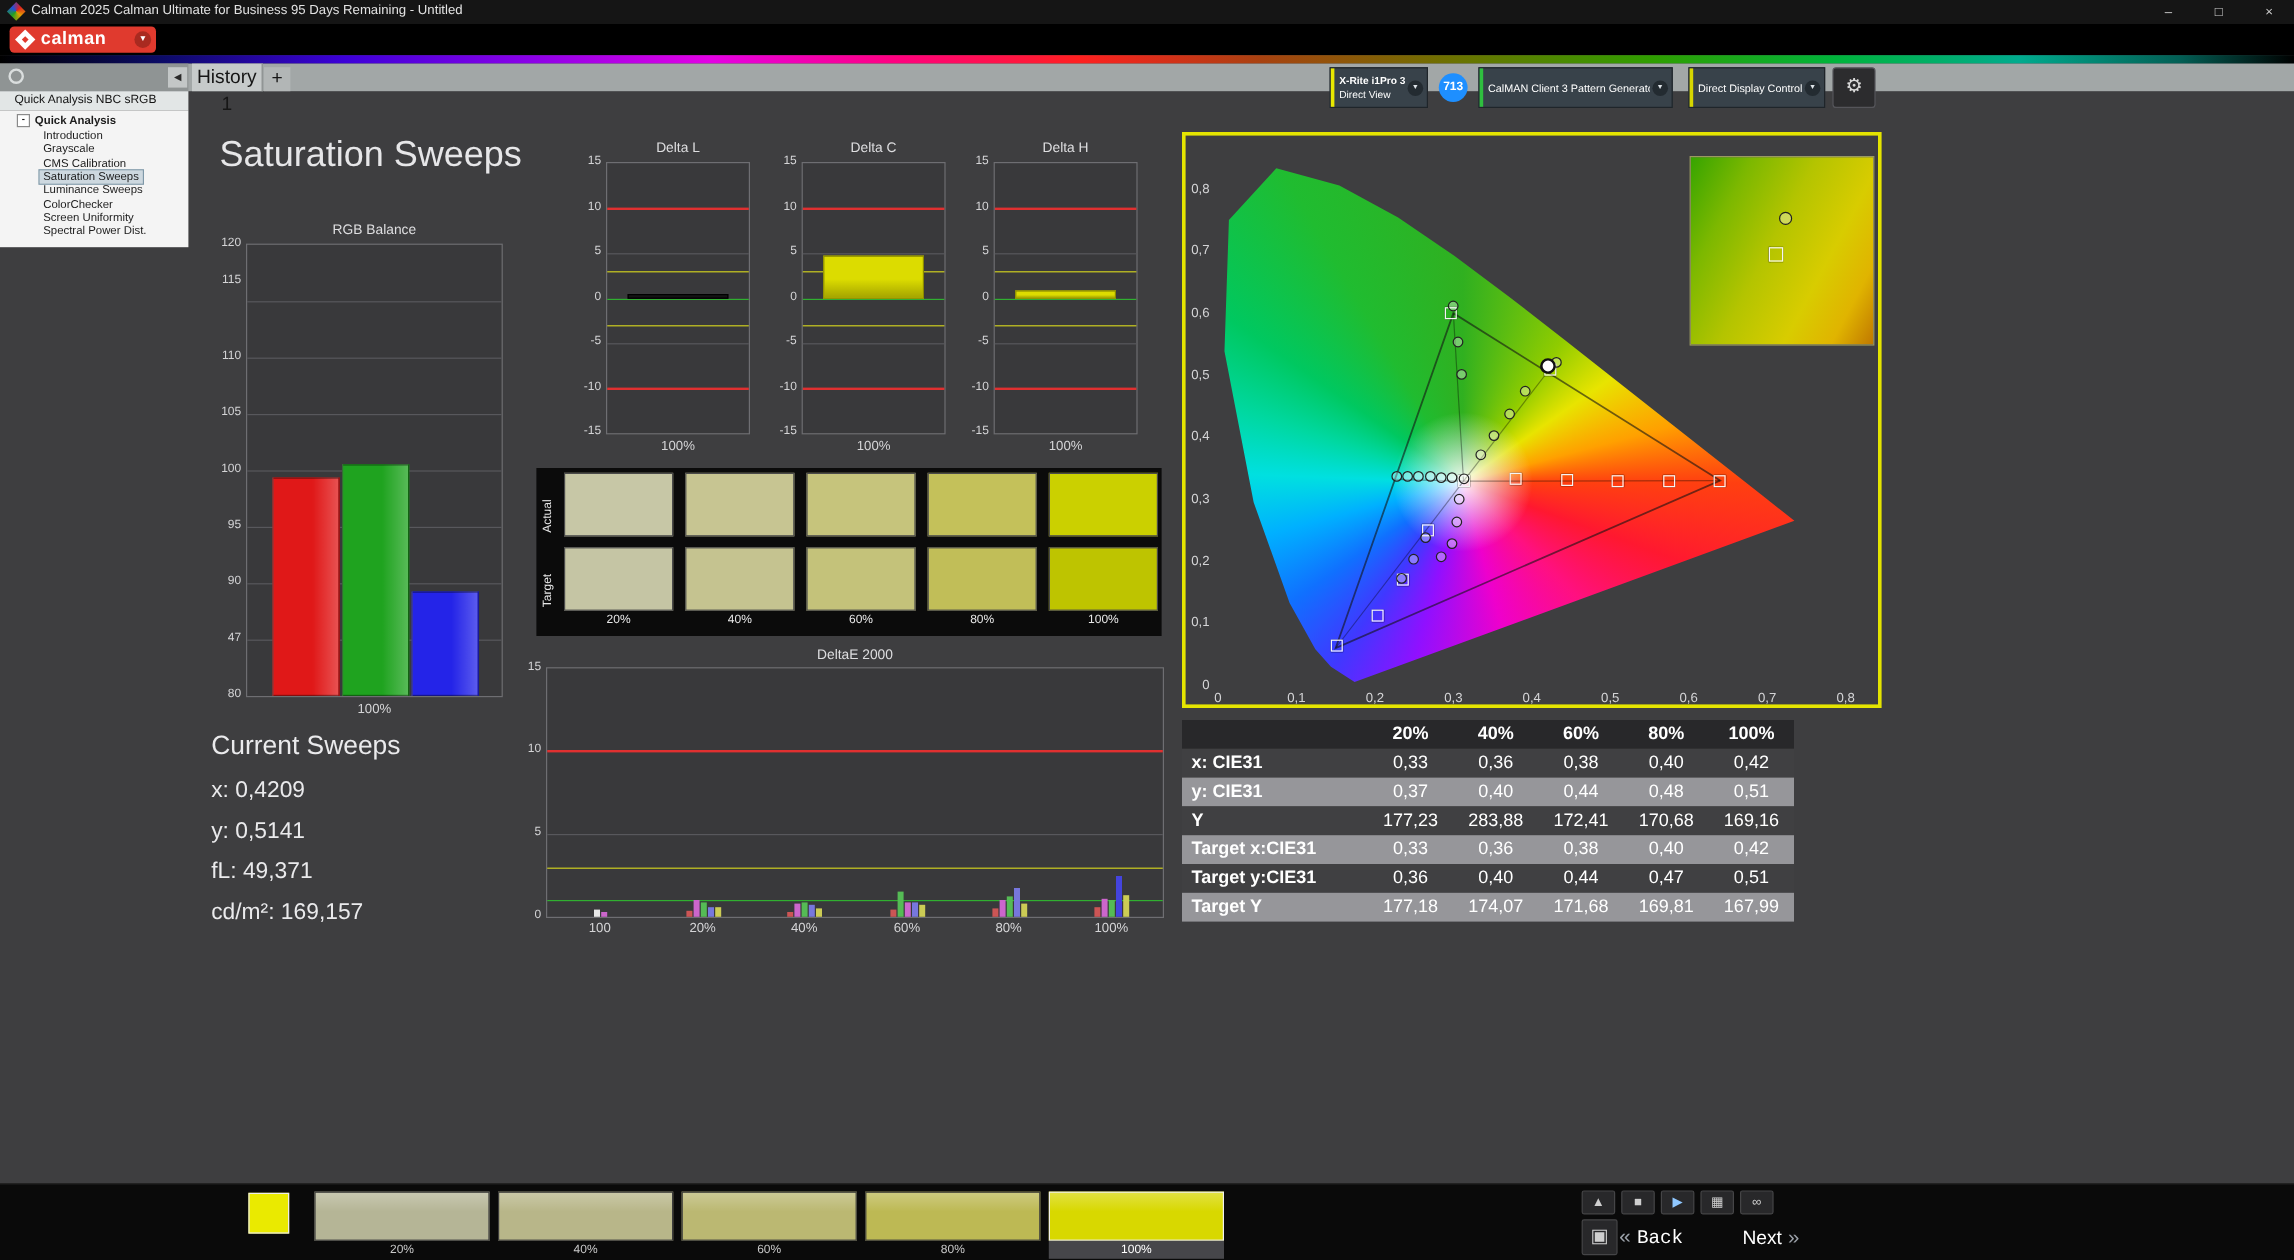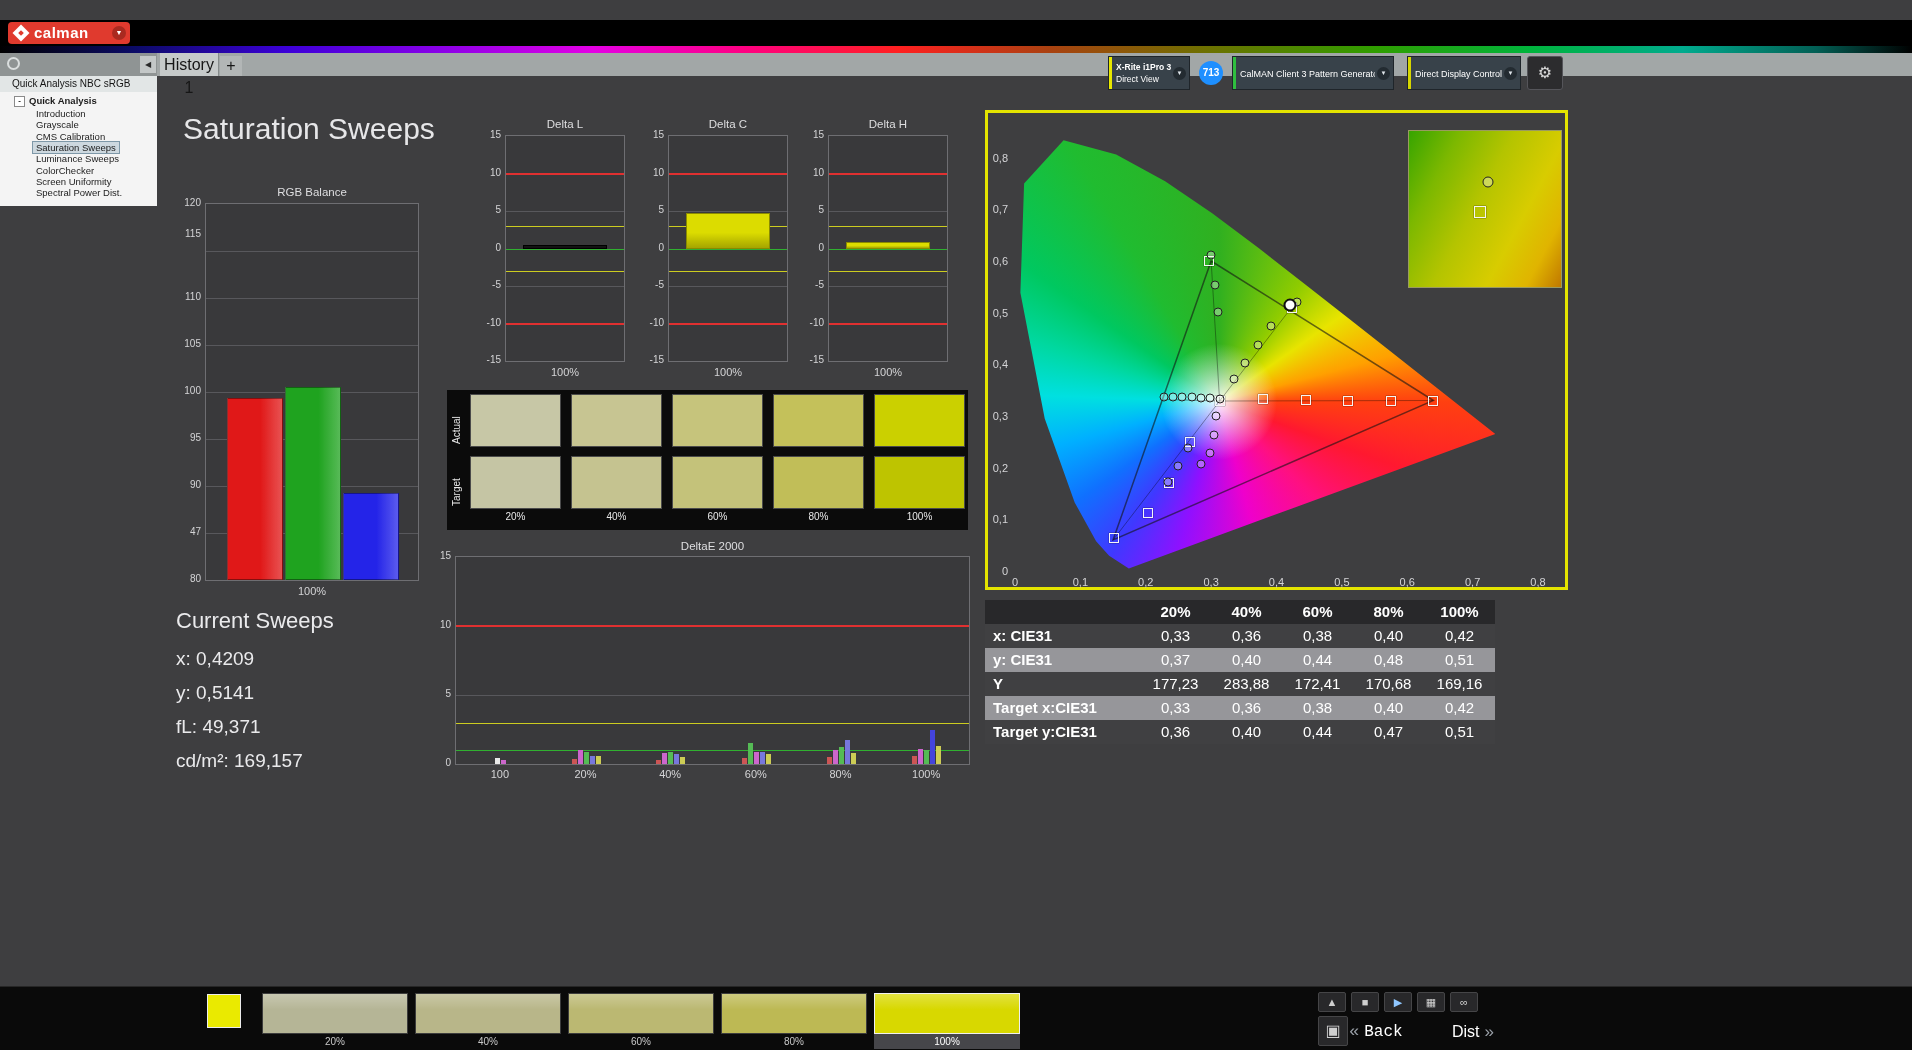--- a/index.html
+++ b/index.html
@@ -80,20 +80,27 @@
   .tbtn{position:absolute;width:28px;height:20px;background:#28282a;border:1px solid #454547;border-radius:2px;
         color:#cfcfcf;font-size:11px;text-align:center;line-height:18px;box-sizing:border-box;}
   .navbtn{position:absolute;top:1018px;height:28px;color:#fff;font-size:16px;line-height:28px;white-space:nowrap;}
   .navbtn .arr{color:#9aa0a8;font-size:17px;margin:0 5px;}
 </style>
 </head>
 <body>
 
 <div id="app">
 
+  <div id="titlebar">
+    <div class="abs" style="left:8px;top:4px;width:11px;height:11px;transform:rotate(45deg);background:conic-gradient(#e02020,#e0a000,#20a020,#2050e0,#e02020);"></div>
+    <div class="ttext">Calman 2025 Calman Ultimate for Business 95 Days Remaining  - Untitled</div>
+    <div class="winbtn" style="right:84px;">–</div>
+    <div class="winbtn" style="right:42px;">□</div>
+    <div class="winbtn" style="right:0;">×</div>
+  </div>
 
   <div id="toolbar"></div>
   <div id="logo">
     <div class="mark"></div>
     <div class="ltext">calman</div>
     <div class="ddc">▼</div>
   </div>
   <div id="rainbow"></div>
 
   <div id="tabbar"></div>
@@ -351,32 +358,40 @@
         <div class="tcell" style="left: 439px; width: 71px; text-align: center;">0,42</div>
       </div>
       <div class="trow" style="top: 120px; background: rgb(64, 64, 66);">
         <div class="tcell" style="left: 0px; width: 155px; padding-left: 8px; font-weight: bold;">Target y:CIE31</div>
         <div class="tcell" style="left: 155px; width: 71px; text-align: center;">0,36</div>
         <div class="tcell" style="left: 226px; width: 71px; text-align: center;">0,40</div>
         <div class="tcell" style="left: 297px; width: 71px; text-align: center;">0,44</div>
         <div class="tcell" style="left: 368px; width: 71px; text-align: center;">0,47</div>
         <div class="tcell" style="left: 439px; width: 71px; text-align: center;">0,51</div>
       </div>
+      <div class="trow" style="top: 144px; background: rgb(150, 150, 154);">
+        <div class="tcell" style="left: 0px; width: 155px; padding-left: 8px; font-weight: bold;">Target Y</div>
+        <div class="tcell" style="left: 155px; width: 71px; text-align: center;">177,18</div>
+        <div class="tcell" style="left: 226px; width: 71px; text-align: center;">174,07</div>
+        <div class="tcell" style="left: 297px; width: 71px; text-align: center;">171,68</div>
+        <div class="tcell" style="left: 368px; width: 71px; text-align: center;">169,81</div>
+        <div class="tcell" style="left: 439px; width: 71px; text-align: center;">167,99</div>
+      </div>
     </div>
 
   <div id="bottombar"></div>
   <div class="abs" id="active-swatch" style="left: 207px; top: 994px; width: 34px; height: 34px; border: 1px solid rgb(236, 236, 236); box-sizing: border-box; background: rgb(234, 234, 0);"></div>
   <div id="bswatches"></div>
   <div id="transport"></div>
   <div class="abs tbtn" style="left:1318px;top:1016px;width:30px;height:30px;font-size:16px;line-height:28px;">▣</div>
   <div class="navbtn" style="left:1344px;font-family:Liberation Mono, monospace;">
     <span class="arr">«</span><span>Back</span>
   </div>
   <div class="navbtn" style="left:1452px;">
-    <span>Dist</span><span class="arr">»</span>
+    <span>Next</span><span class="arr">»</span>
   </div>
 
 <div class="tick r" style="left: 163px; top: 197px; width: 38px;">120</div>
     <div class="tick r" style="left: 163px; top: 228px; width: 38px;">115</div>
     <div class="tick r" style="left: 163px; top: 291px; width: 38px;">110</div>
     <div class="tick r" style="left: 163px; top: 338px; width: 38px;">105</div>
     <div class="tick r" style="left: 163px; top: 385px; width: 38px;">100</div>
     <div class="tick r" style="left: 163px; top: 432px; width: 38px;">95</div>
     <div class="tick r" style="left: 163px; top: 479px; width: 38px;">90</div>
     <div class="tick r" style="left: 163px; top: 526px; width: 38px;">47</div>

